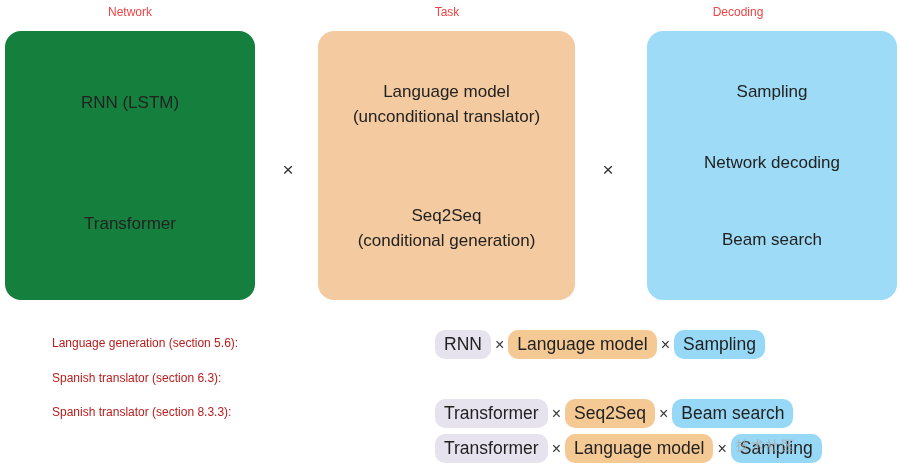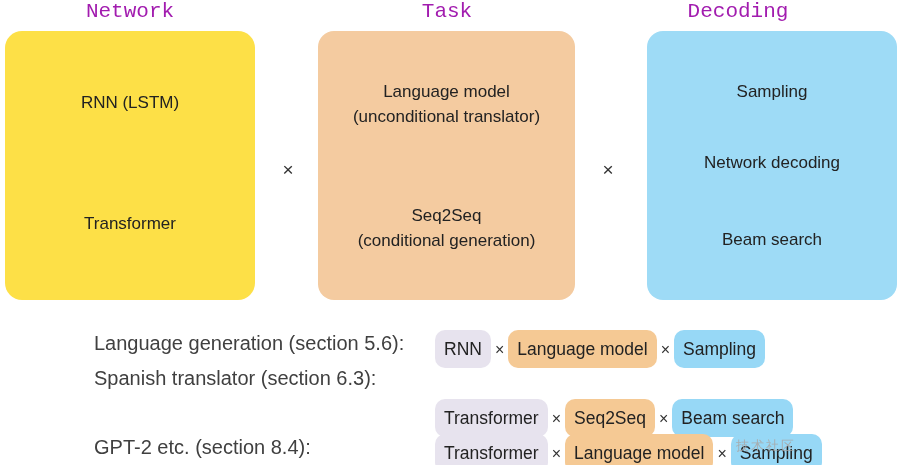--- a/index.html
+++ b/index.html
@@ -2,27 +2,27 @@
 <html><head>
 <meta charset="utf-8">
 <style>
   html,body{margin:0;padding:0;background:#fff;}
   .canvas{
     position:relative;width:900px;height:465px;background:#ffffff;
     font-family:"Liberation Sans","DejaVu Sans",sans-serif;color:#1e1e1e;overflow:hidden;
   }
   .col-header{
     position:absolute;top:1px;height:22px;line-height:22px;
-    font-size:21px;text-align:center;color:#a21caf;font-family:Liberation Mono, monospace;
+    font-size:12px;text-align:center;color:#ef4444;
   }
   .hdr-network{left:30px;width:200px;}
   .hdr-task{left:347px;width:200px;}
   .hdr-decoding{left:638px;width:200px;}
   .box{position:absolute;top:31px;height:269px;border-radius:16px;}
-  .box-network{left:5px;width:250px;background:#fde047;border-radius:17px;}
+  .box-network{left:5px;width:250px;background:#15803d;}
   .box-task{left:318px;width:257px;background:#f4cba0;}
   .box-decoding{left:647px;width:250px;background:#9edbf6;}
   .box-item{
     position:absolute;left:0;width:100%;text-align:center;
     font-size:17px;line-height:22px;color:#222;
   }
   .box-item.two-line{line-height:25px;}
   .net-item-1{top:61px;}
   .net-item-2{top:182px;}
   .task-item-1{top:48px;}
@@ -35,23 +35,23 @@
     text-align:center;font-size:19px;color:#333;
   }
   .cross-1{left:276px;}
   .cross-2{left:596px;}
   .example-row{position:absolute;left:0;width:900px;height:27px;}
   .row-1{top:330px;}
   .row-2{top:365px;}
   .row-3{top:399px;}
   .row-4{top:434px;}
   .example-label{
-    position:absolute;left:52px;top:2px;font-size:20px;line-height:23px;color:#404040;margin-left:42px;
+    position:absolute;left:52px;top:2px;font-size:12px;line-height:23px;color:#b91c1c;
   }
-  .combo{position:absolute;left:435px;top:0;white-space:nowrap;font-size:17.5px;line-height:36px;}
+  .combo{position:absolute;left:435px;top:0;white-space:nowrap;font-size:17.5px;line-height:27px;}
   .pill{
     display:inline-block;padding:1px 9px;border-radius:10px;color:#222;
   }
   .pill-network{background:#e7e3ee;}
   .pill-task{background:#f5c994;}
   .pill-decoding{background:#97d8f6;}
   .x-sep{display:inline-block;margin:0 4px;font-size:16px;color:#333;}
   .watermark{
     position:absolute;left:736px;top:437px;font-size:13px;letter-spacing:2px;
     color:#a9a9a9;opacity:.9;z-index:5;pointer-events:none;
@@ -97,27 +97,27 @@
     <span class="combo">
       <span class="pill pill-network">RNN</span><span class="x-sep">×</span><span class="pill pill-task">Language model</span><span class="x-sep">×</span><span class="pill pill-decoding">Sampling</span>
     </span>
   </div>
 
   <div class="example-row row-2">
     <span class="example-label">Spanish translator (section 6.3):</span>
   </div>
 
   <div class="example-row row-3">
+    <span class="example-label">Spanish translator (section 8.3.3):</span>
     <span class="combo">
       <span class="pill pill-network">Transformer</span><span class="x-sep">×</span><span class="pill pill-task">Seq2Seq</span><span class="x-sep">×</span><span class="pill pill-decoding">Beam search</span>
     </span>
   </div>
 
   <div class="example-row row-4">
-    <span class="example-label">GPT-2 etc. (section 8.4):</span>
     <span class="combo">
       <span class="pill pill-network">Transformer</span><span class="x-sep">×</span><span class="pill pill-task">Language model</span><span class="x-sep">×</span><span class="pill pill-decoding">Sampling</span>
     </span>
   </div>
 
   <div class="watermark">技术社区</div>
 
 </div>
 
 </body></html>

